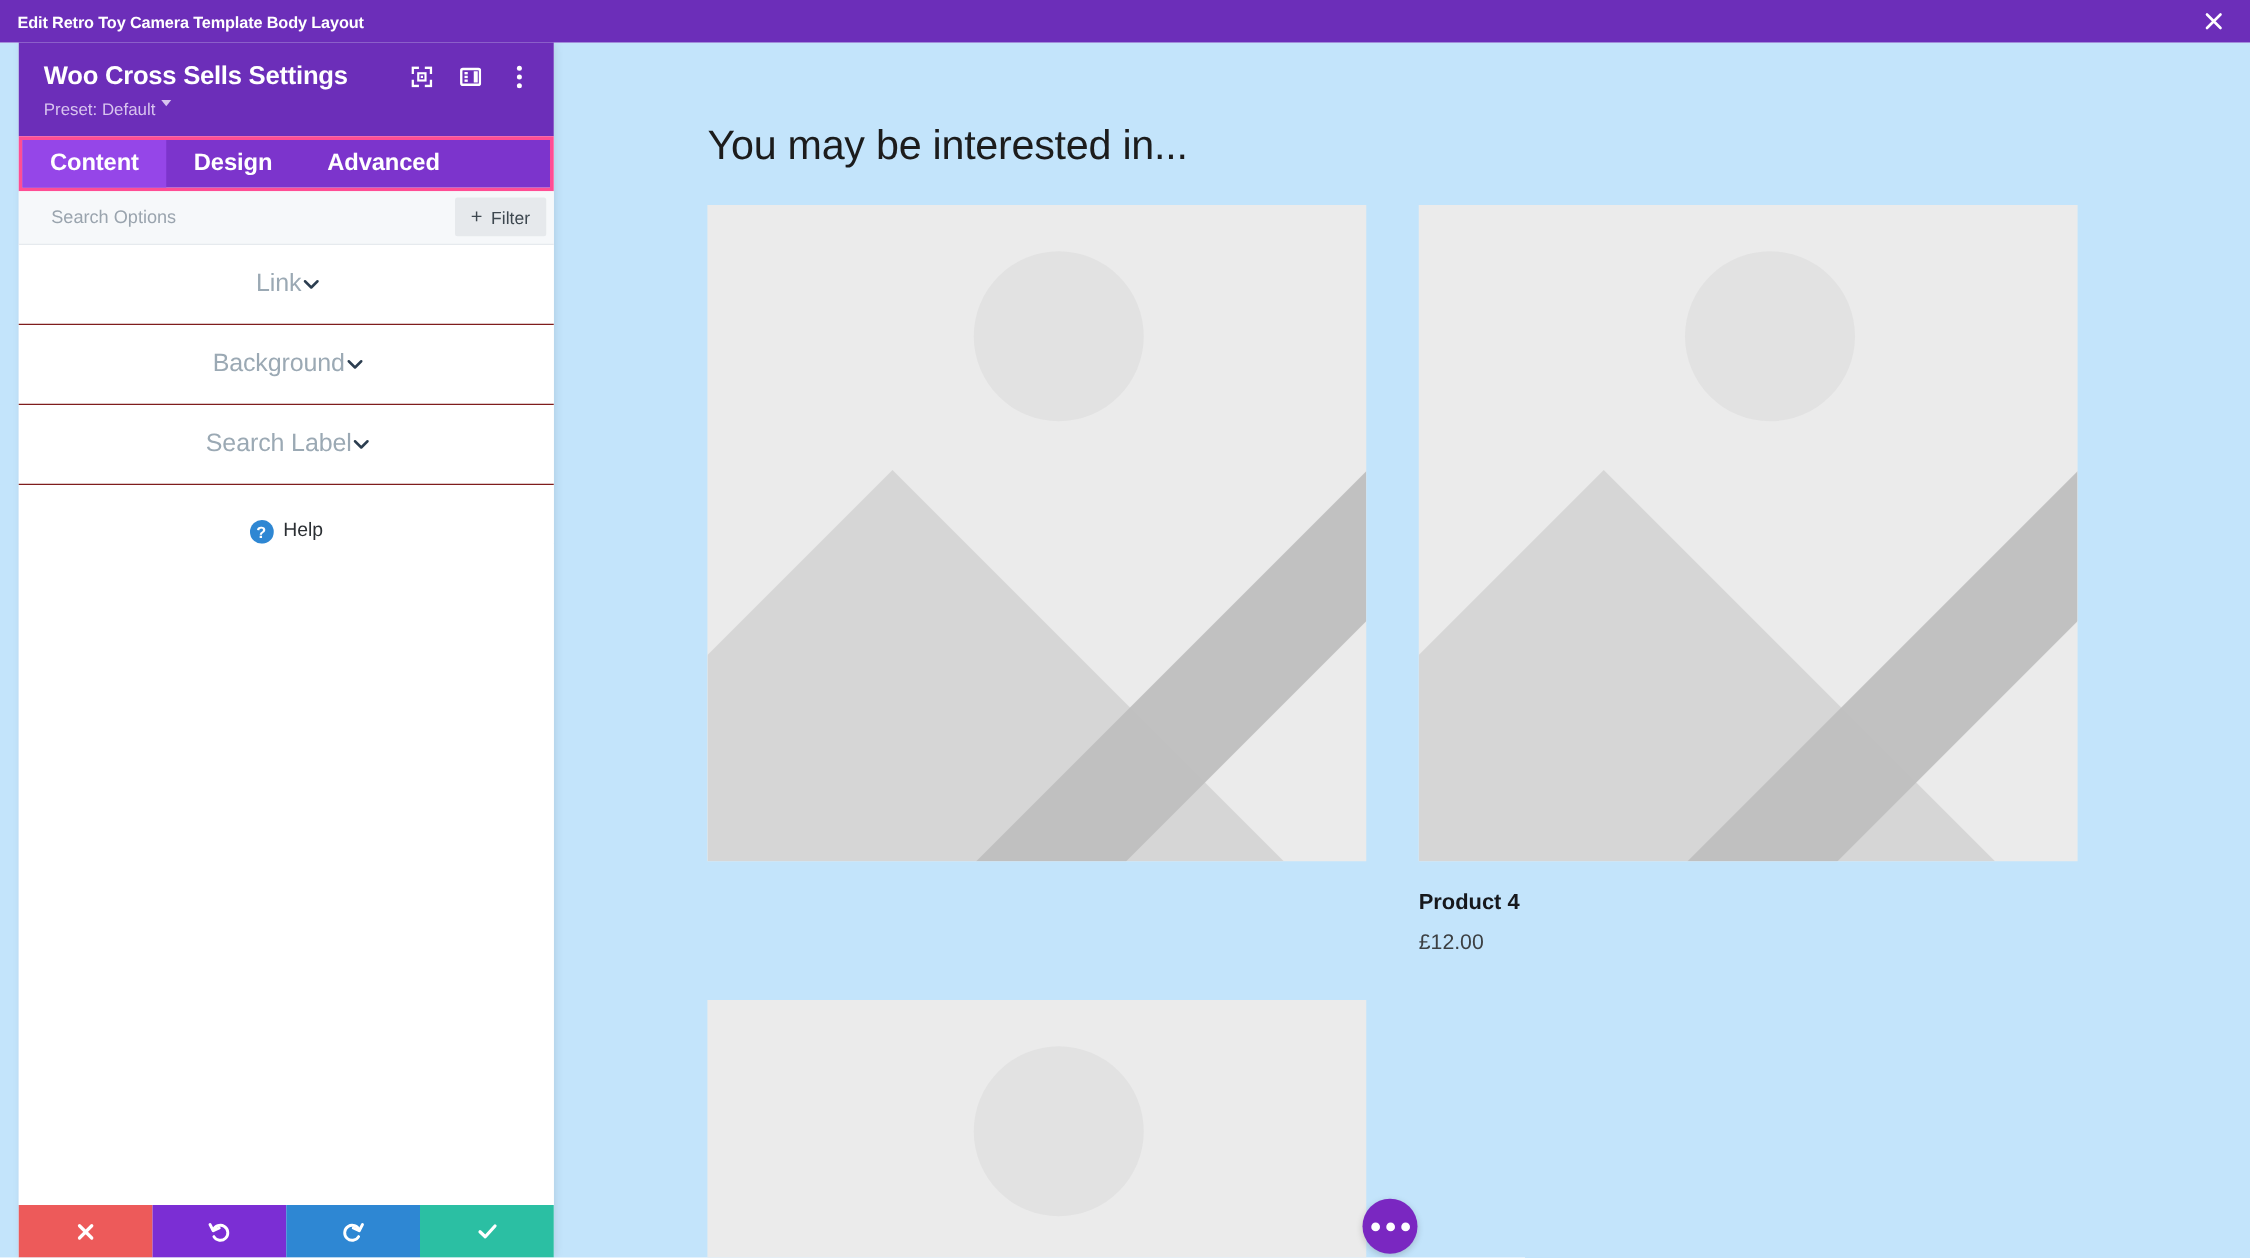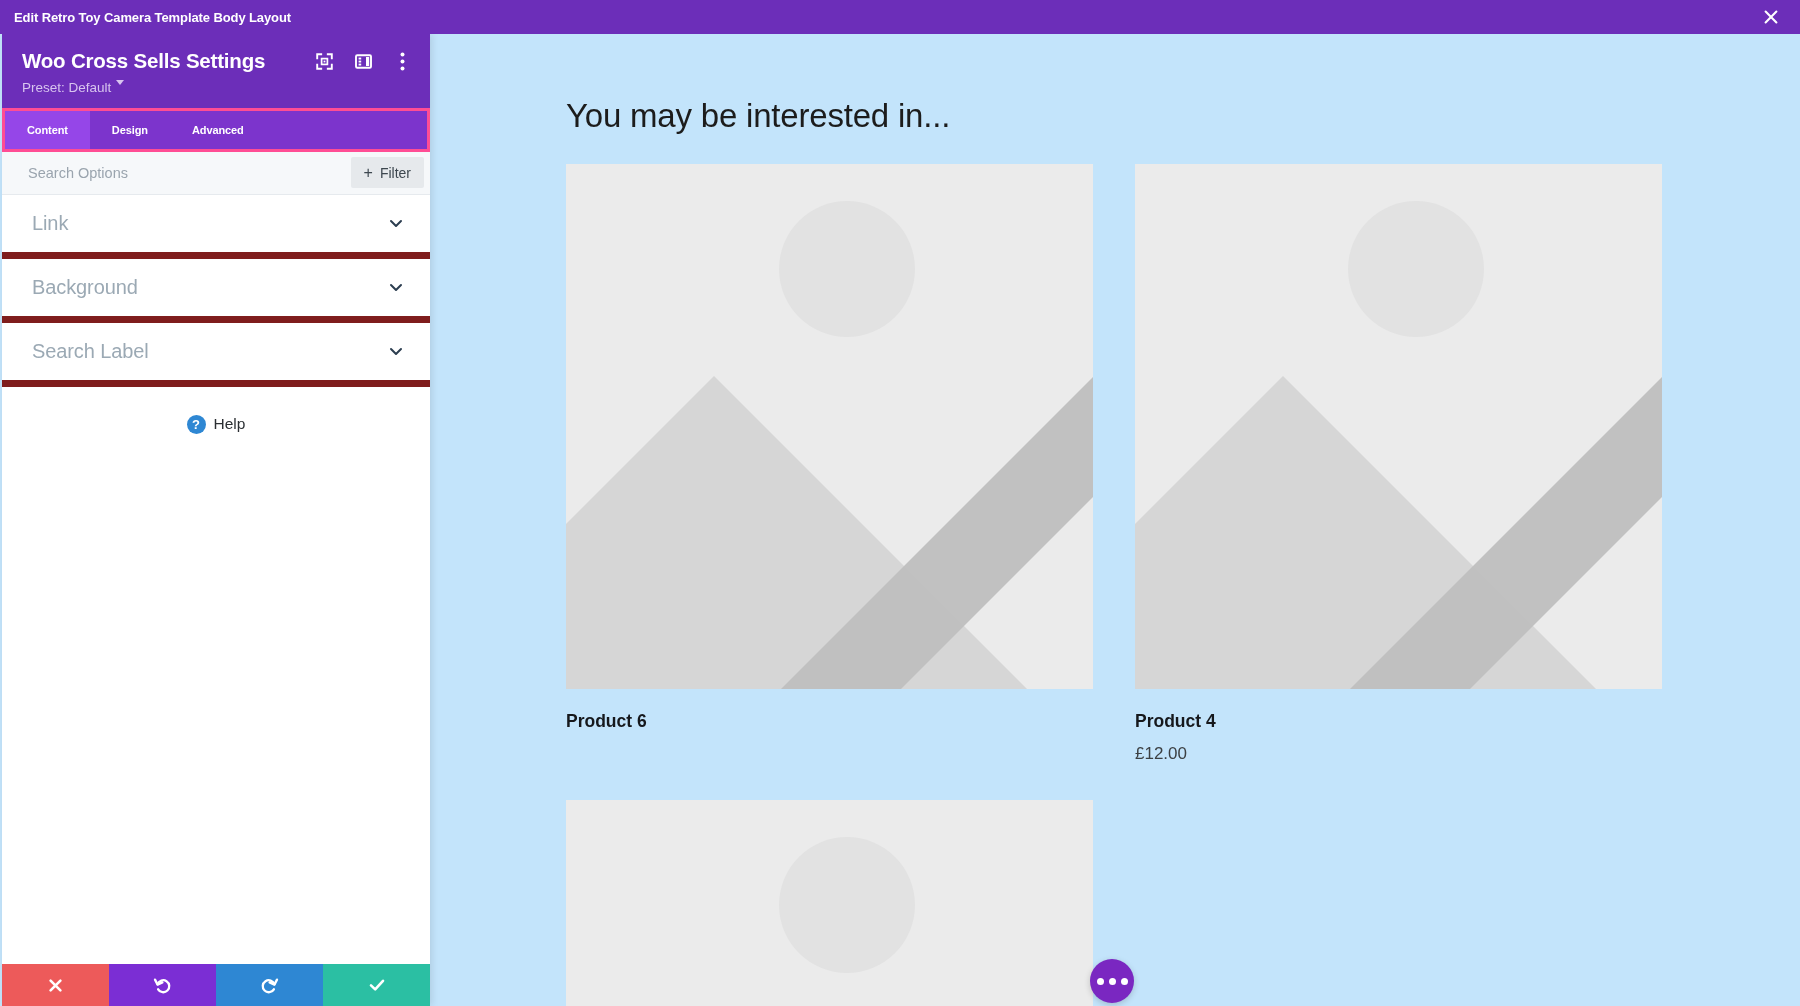--- a/index.html
+++ b/index.html
@@ -127,21 +127,21 @@
   .fab span {
     width: 7px; height: 7px; border-radius: 50%;
     background: #ffffff;
     display: block;
   }
 
   
   .panel {
     position: absolute;
     top: 34px;
-    left: 2px;
+    left: 15px;
     width: 428px;
     height: 972px;
     background: #ffffff;
     display: flex;
     flex-direction: column;
     z-index: 50;
     box-shadow: 2px 0 7px rgba(0,0,0,0.10);
   }
 
   .panel-header {
@@ -203,21 +203,21 @@
     display: flex;
     background: #7C34CC;
     height: 38px;
   }
   .tab {
     display: flex;
     align-items: center;
     justify-content: center;
     padding: 0 22px;
     color: #ffffff;
-    font-size: 11px;
+    font-size: 19px;
     font-weight: bold;
     cursor: pointer;
     white-space: nowrap;
     letter-spacing: -0.1px;
   }
   .tab.active { background: #9546E8; }
 
   .search-row {
     flex: 0 0 auto;
     height: 43px;
@@ -255,23 +255,23 @@
     border-radius: 2px;
     margin-right: 3px;
   }
   .filter-plus { font-size: 16px; line-height: 1; color: #3d474f; }
 
   .accordion { flex: 0 0 auto; }
   .acc-row {
     height: 64px;
     display: flex;
     align-items: center;
-    justify-content: space-between;
+    justify-content: center;
     padding: 0 26px 0 30px;
-    border-bottom: 7px solid #7f1d1d;
+    border-bottom: 1px solid #7f1d1d;
     cursor: pointer;
     background: #ffffff;
   }
   .acc-label {
     font-size: 20px;
     color: #9BA9B4;
     font-weight: 400;
     letter-spacing: -0.1px;
   }
   .chev { width: 16px; height: 16px; display: block; }
@@ -346,21 +346,20 @@
         <div class="product-card">
           <div class="product-thumb">
             <svg viewBox="0 0 527 525" preserveAspectRatio="none" aria-hidden="true">
               <rect x="0" y="0" width="527" height="525" fill="#EBEBEB"></rect>
               <circle cx="281" cy="105" r="68" fill="#E2E2E2"></circle>
               <path d="M -60 420 L 148 212 L 356 420 L 460 524 L 560 624 L -60 624 Z" fill="#D6D6D6"></path>
               <path d="M 560 180 L 620 240 L 220 640 L 160 580 Z" fill="#BFBFBF" opacity="0.95"></path>
               <path d="M 300 330 L 360 270 L 560 470 L 560 560 L 520 560 Z" fill="#BFBFBF" opacity="0"></path>
             </svg>
           </div>
-          <div class="product-name">Product 6</div>
         </div>
 
         <div class="product-card">
           <div class="product-thumb">
             <svg viewBox="0 0 527 525" preserveAspectRatio="none" aria-hidden="true">
               <rect x="0" y="0" width="527" height="525" fill="#EBEBEB"></rect>
               <circle cx="281" cy="105" r="68" fill="#E2E2E2"></circle>
               <path d="M -60 420 L 148 212 L 356 420 L 460 524 L 560 624 L -60 624 Z" fill="#D6D6D6"></path>
               <path d="M 560 180 L 620 240 L 220 640 L 160 580 Z" fill="#BFBFBF" opacity="0.95"></path>
             </svg>

